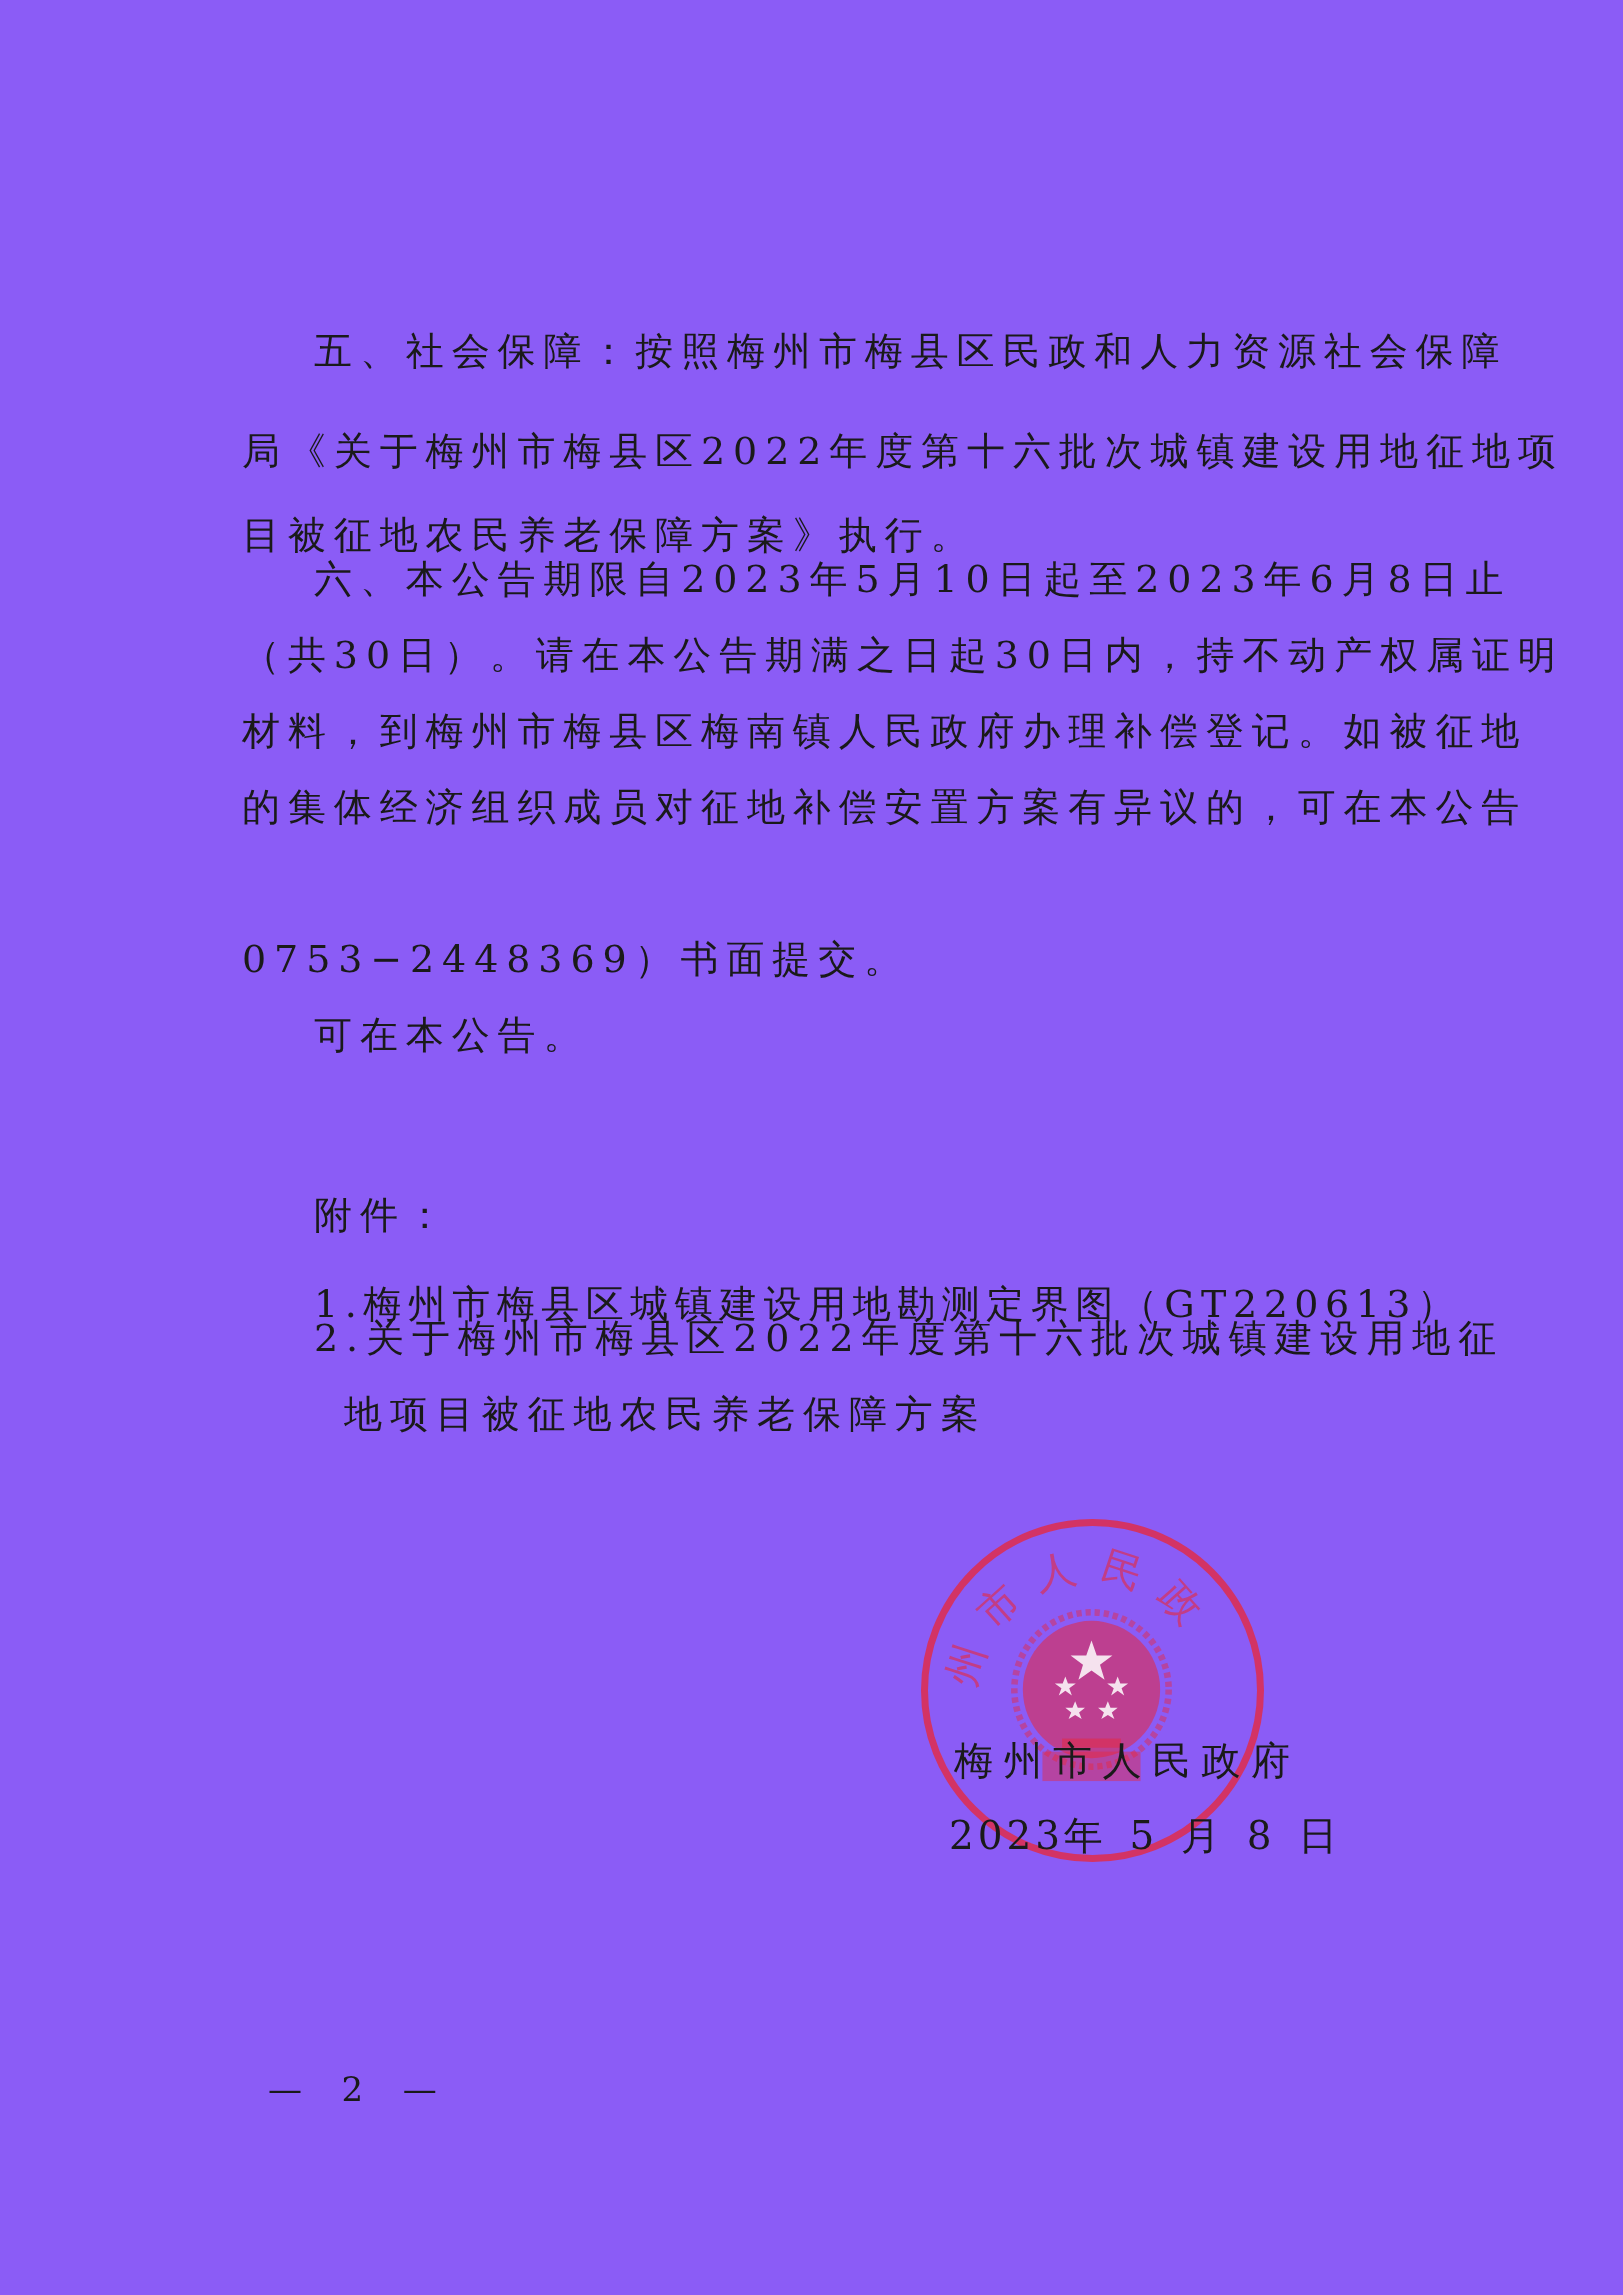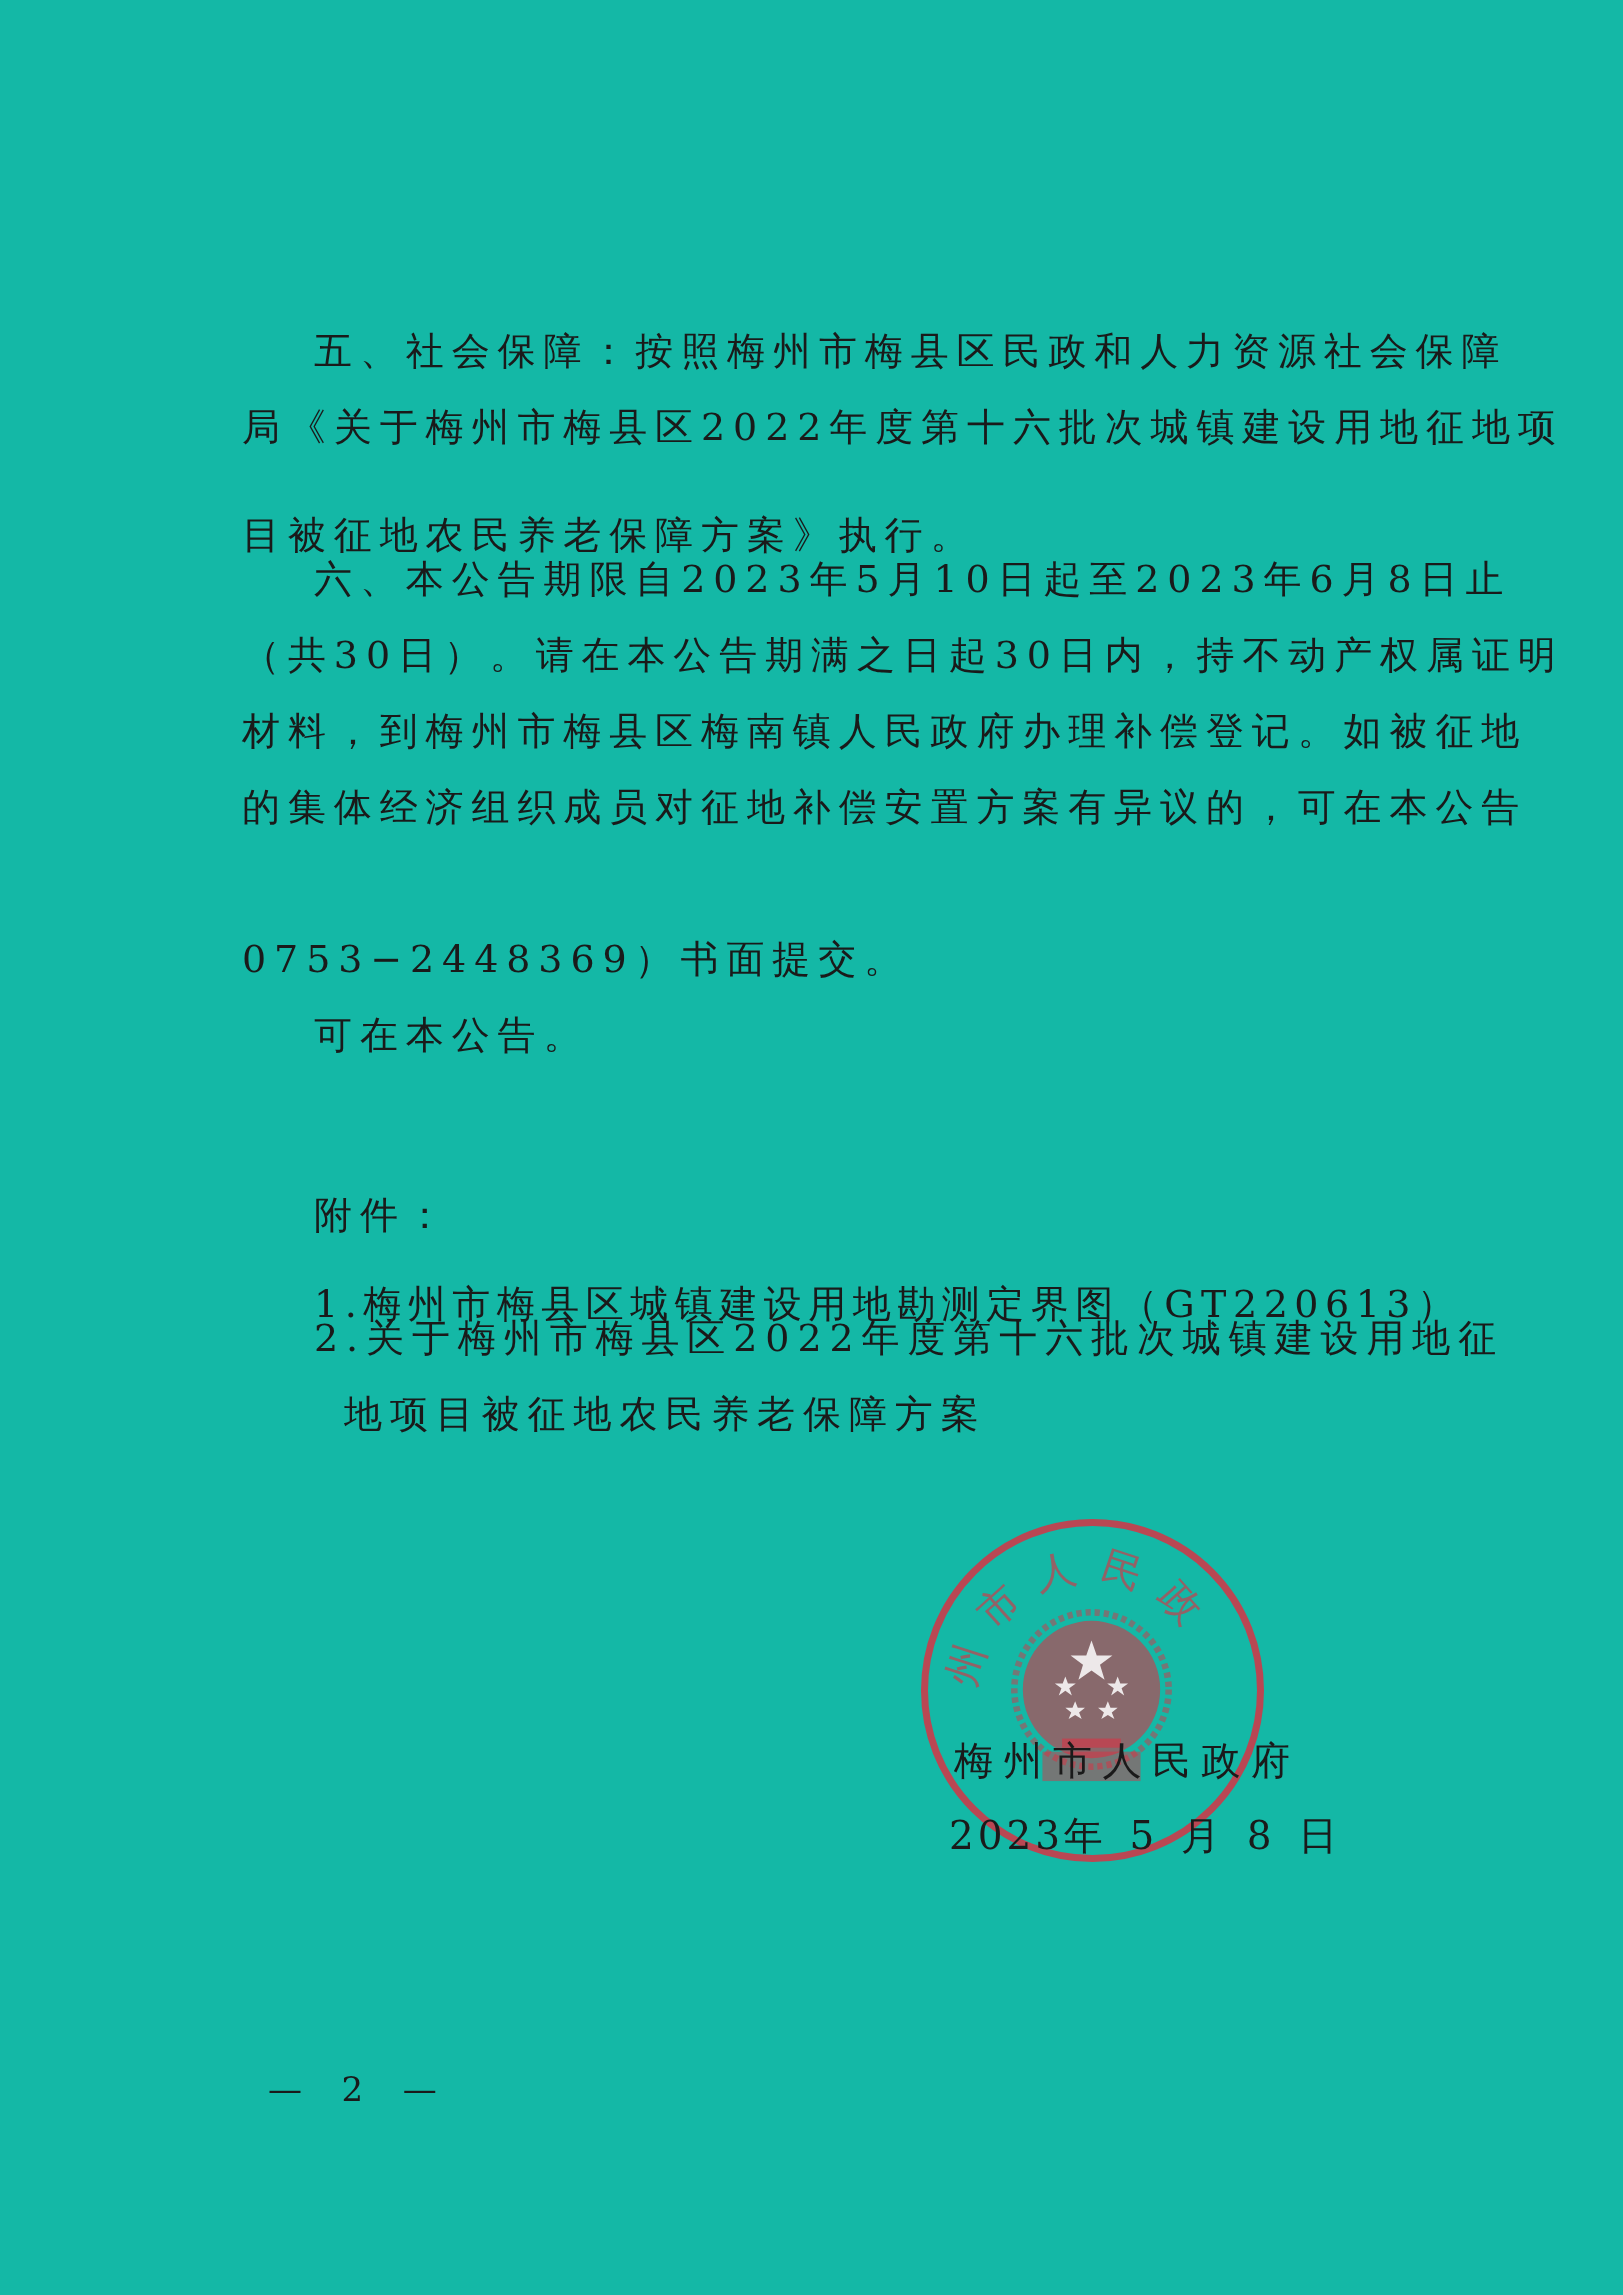--- a/index.html
+++ b/index.html
@@ -12,21 +12,21 @@
       height: 2295px;
       position: relative;
       overflow: hidden;
       font-family: "DejaVu Serif", "Liberation Serif", serif;
       color: #1a1a1a;
     }
     .page {
       position: absolute;
       left: 0; top: 0;
       width: 1623px; height: 2295px;
-      background: #14b8a6;
+      background: #8b5cf6;
     }
     .line {
       position: absolute;
       left: 242px;
       width: 1185px;
       font-size: 38px;
       line-height: 52px;
       height: 52px;
       white-space: nowrap;
       letter-spacing: 7.9px;
@@ -74,21 +74,21 @@
       white-space: nowrap;
       letter-spacing: 14.4px;
     }
   </style>
 </head>
 <body>
 
 <div class="page">
 
   <div class="line indent" style="top:325px;">五、社会保障：按照梅州市梅县区民政和人力资源社会保障</div>
-  <div class="line" style="top:401px;">局《关于梅州市梅县区2022年度第十六批次城镇建设用地征地项</div>
+  <div class="line" style="top:425px;">局《关于梅州市梅县区2022年度第十六批次城镇建设用地征地项</div>
   <div class="line noj" style="top:477px;margin-top:32px;">目被征地农民养老保障方案》执行。</div>
 
   <div class="line indent" style="top:553px;">六、本公告期限自2023年5月10日起至2023年6月8日止</div>
   <div class="line" style="top:629px;">（共30日）。请在本公告期满之日起30日内，持不动产权属证明</div>
   <div class="line" style="top:781px;">的集体经济组织成员对征地补偿安置方案有异议的，可在本公告</div>
   <div class="line" style="top:705px;">材料，到梅州市梅县区梅南镇人民政府办理补偿登记。如被征地</div>
   <div class="line noj" style="top:933px;">0753−2448369）书面提交。</div>
 
   <div class="line noj indent" style="top:1009px;">可在本公告。</div>
 

